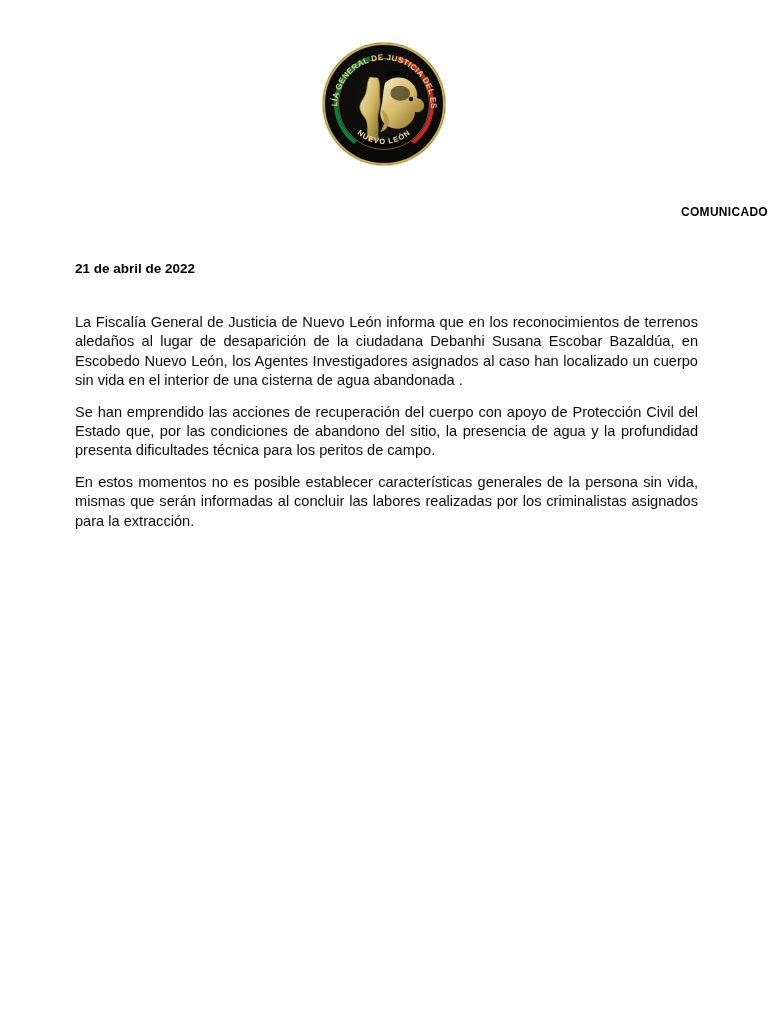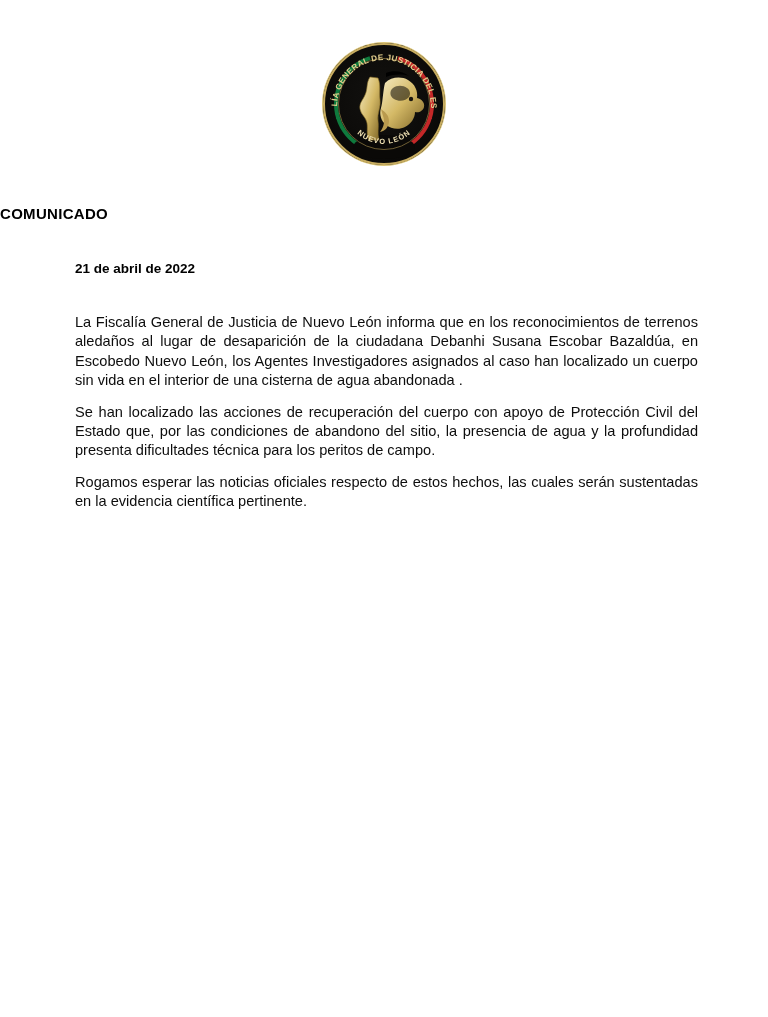--- a/index.html
+++ b/index.html
@@ -102,22 +102,22 @@
     letter-spacing: 1px;
     fill: #f0e2b4;
   }
 
   
   .comunicado {
     position: absolute;
     top: 205px;
     left: 0;
     width: 768px;
-    text-align: left;
-    font-size: 15px;
+    text-align: right;
+    font-size: 12px;
     font-weight: bold;
     letter-spacing: 0.3px;
   }
   .doc-date {
     position: absolute;
     top: 261px;
     left: 75px;
     width: 639px;
     font-size: 13.5px;
     font-weight: bold;
@@ -194,17 +194,17 @@
       </svg>
     </div>
   </div>
 
   <div class="comunicado">COMUNICADO</div>
 
   <div class="doc-date">21 de abril de 2022</div>
 
   <div class="body-copy">
     <p>La Fiscalía General de Justicia de Nuevo León informa que en los reconocimientos de terrenos aledaños al lugar de desaparición de la ciudadana Debanhi Susana Escobar Bazaldúa, en Escobedo Nuevo León, los Agentes Investigadores asignados al caso han localizado un cuerpo sin vida en el interior de una cisterna de agua abandonada .</p>
-    <p>Se han localizado las acciones de recuperación del cuerpo con apoyo de Protección Civil del Estado que, por las condiciones de abandono del sitio, la presencia de agua y la profundidad presenta dificultades técnica para los peritos de campo.</p>
-    <p>Rogamos esperar las noticias oficiales respecto de estos hechos, las cuales serán sustentadas en la evidencia científica pertinente.</p>
+    <p>Se han emprendido las acciones de recuperación del cuerpo con apoyo de Protección Civil del Estado que, por las condiciones de abandono del sitio, la presencia de agua y la profundidad presenta dificultades técnica para los peritos de campo.</p>
+    <p>En estos momentos no es posible establecer características generales de la persona sin vida, mismas que serán informadas al concluir las labores realizadas por los criminalistas asignados para la extracción.</p>
   </div>
 
 </div>
 
 </body></html>

